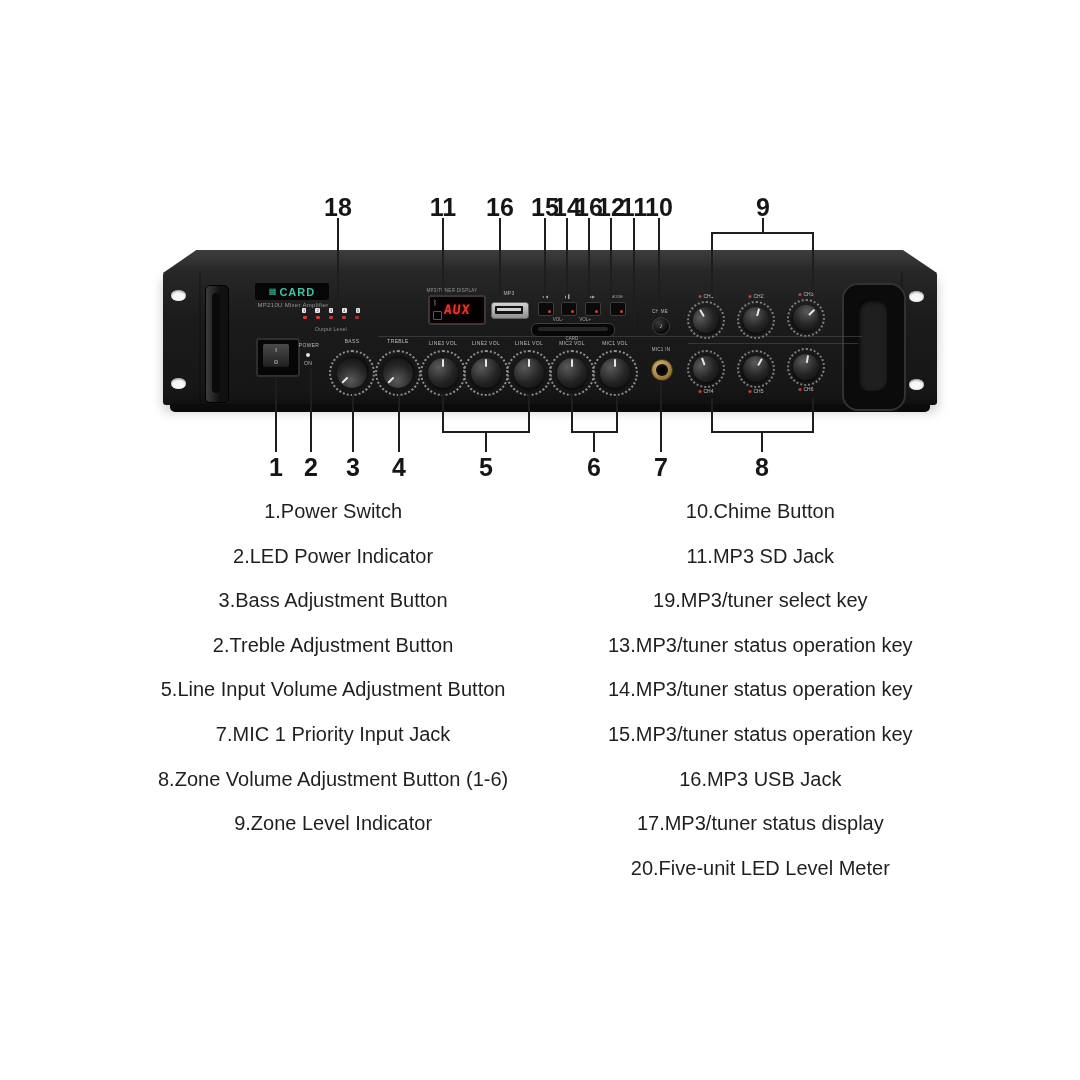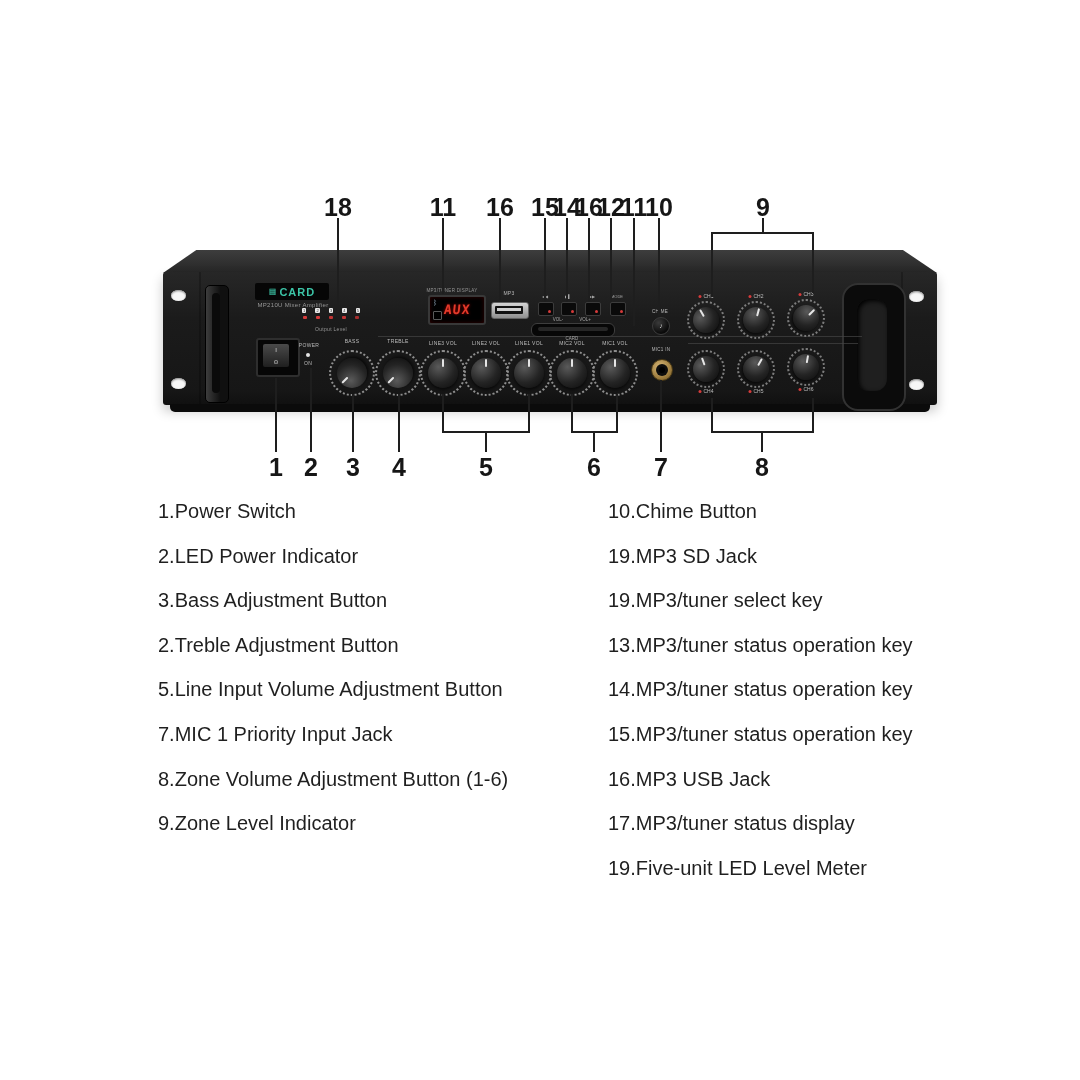--- a/index.html
+++ b/index.html
@@ -84,21 +84,21 @@
   .chime{position:absolute;left:652px;top:317px;width:16px;height:16px;border-radius:50%;
        background:radial-gradient(circle at 35% 30%,#3a3a3a,#0a0a0a 70%);border:1px solid #3c3c3c;
        color:#c0c0c0;font-size:7px;line-height:16px;text-align:center;}
   .jack{position:absolute;left:651px;top:359px;width:20px;height:20px;border-radius:50%;
        background:radial-gradient(circle at 40% 35%,#d8b878,#a07f40 60%,#6b5222);border:1px solid #4a3a16;}
   .jack .in1{position:absolute;left:4px;top:4px;width:12px;height:12px;border-radius:50%;background:#0c0c0c;}
   .jack .in2{position:absolute;left:7px;top:7px;width:6px;height:6px;border-radius:50%;background:#000;}
   .groove{position:absolute;height:1px;background:#454545;opacity:.7;}
   
   .leg-col{position:absolute;font-size:20px;line-height:22px;color:#1f1f1f;}
-  .leg-item{margin-bottom:22.6px;white-space:nowrap;}
+  .leg-item{margin-bottom:22.6px;white-space:nowrap;text-align:center;}
 </style>
 </head>
 <body>
 
 <div id="canvas">
 
   <div class="topface"></div>
   <div class="frontpanel"></div>
   <div class="bottomlip"></div>
 
@@ -376,23 +376,23 @@
     <div class="leg-item">2.LED Power Indicator</div>
     <div class="leg-item">3.Bass Adjustment Button</div>
     <div class="leg-item">2.Treble Adjustment Button</div>
     <div class="leg-item">5.Line Input Volume Adjustment Button</div>
     <div class="leg-item">7.MIC 1 Priority Input Jack</div>
     <div class="leg-item">8.Zone Volume Adjustment Button (1-6)</div>
     <div class="leg-item">9.Zone Level Indicator</div>
   </div>
   <div class="leg-col" style="left:608px;top:500px;">
     <div class="leg-item">10.Chime Button</div>
-    <div class="leg-item">19.MP3 SD Jack</div>
+    <div class="leg-item">11.MP3 SD Jack</div>
     <div class="leg-item">19.MP3/tuner select key</div>
     <div class="leg-item">13.MP3/tuner status operation key</div>
     <div class="leg-item">14.MP3/tuner status operation key</div>
     <div class="leg-item">15.MP3/tuner status operation key</div>
     <div class="leg-item">16.MP3 USB Jack</div>
     <div class="leg-item">17.MP3/tuner status display</div>
-    <div class="leg-item">19.Five-unit LED Level Meter</div>
+    <div class="leg-item">20.Five-unit LED Level Meter</div>
   </div>
 
 </div>
 
 </body></html>

